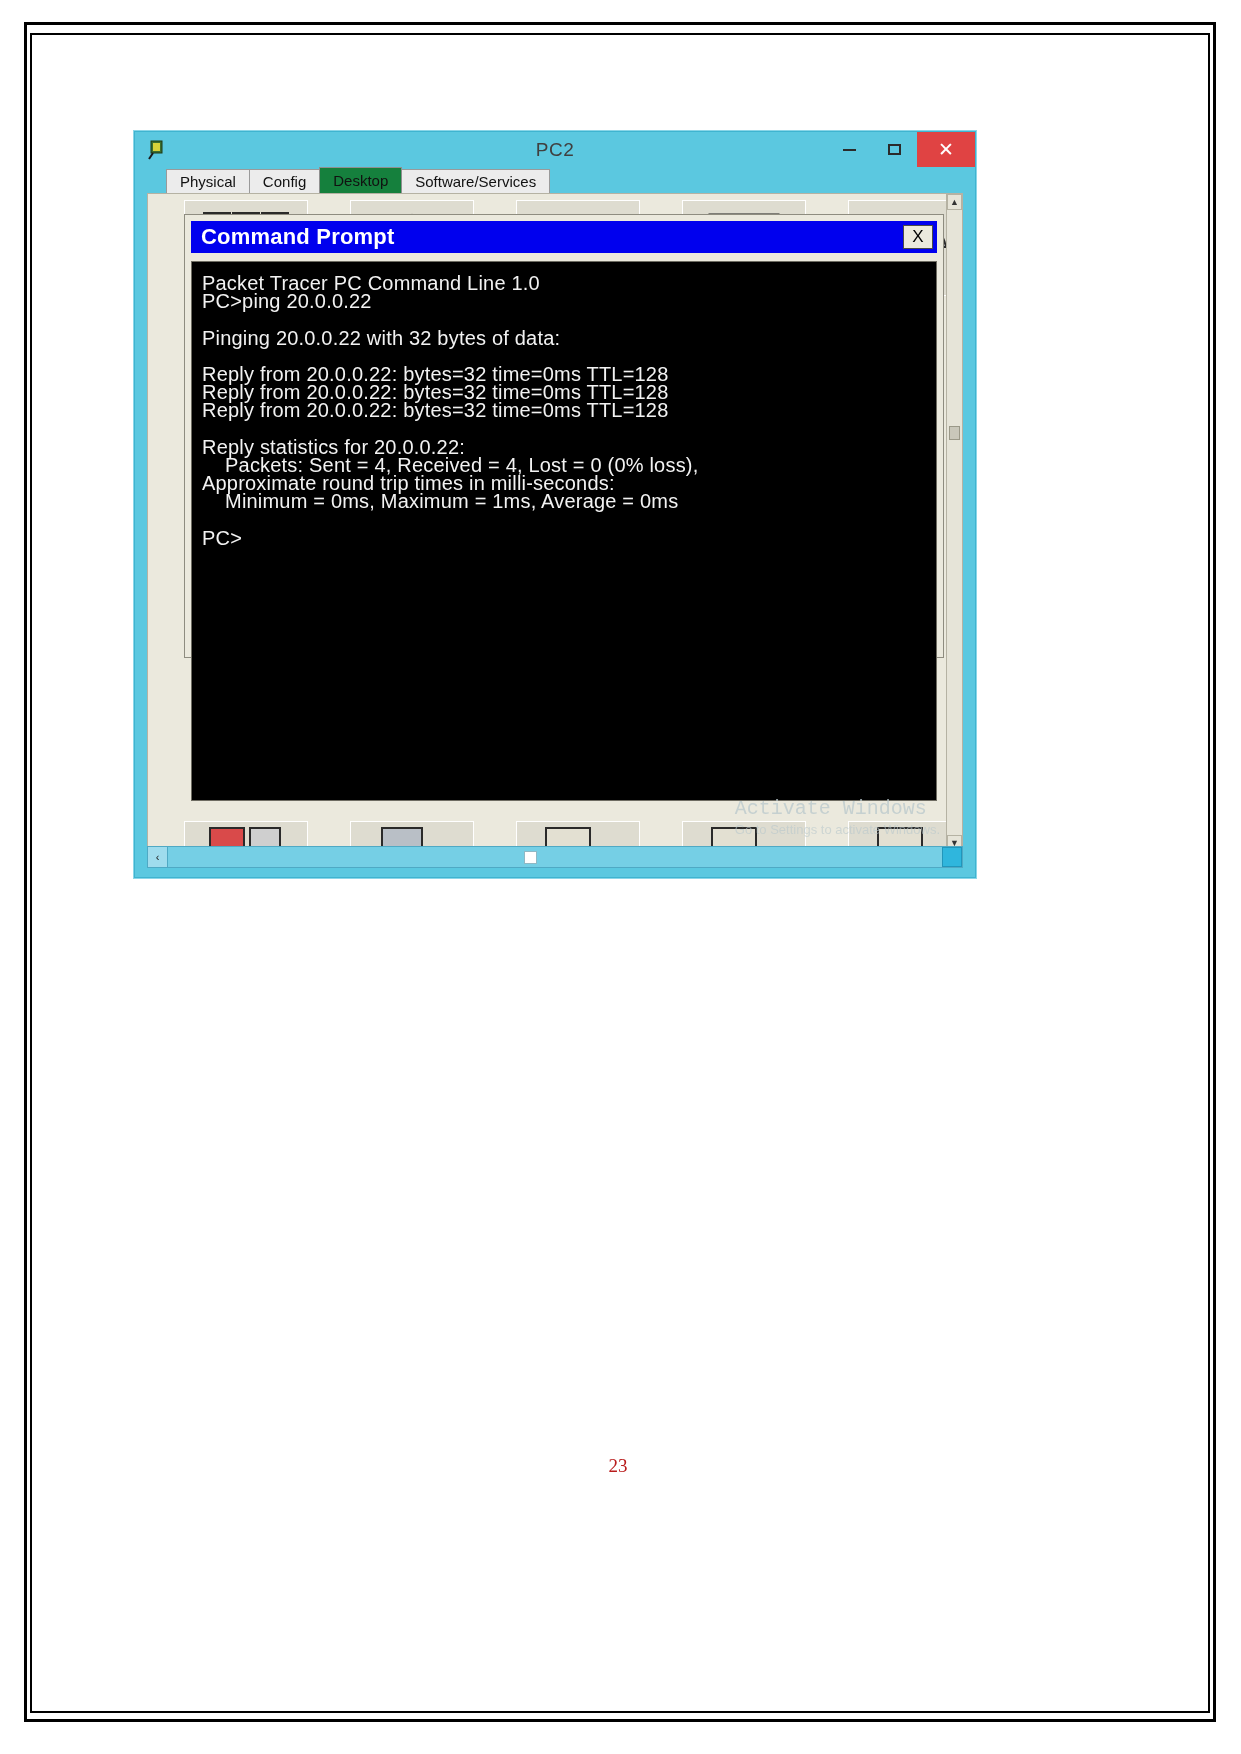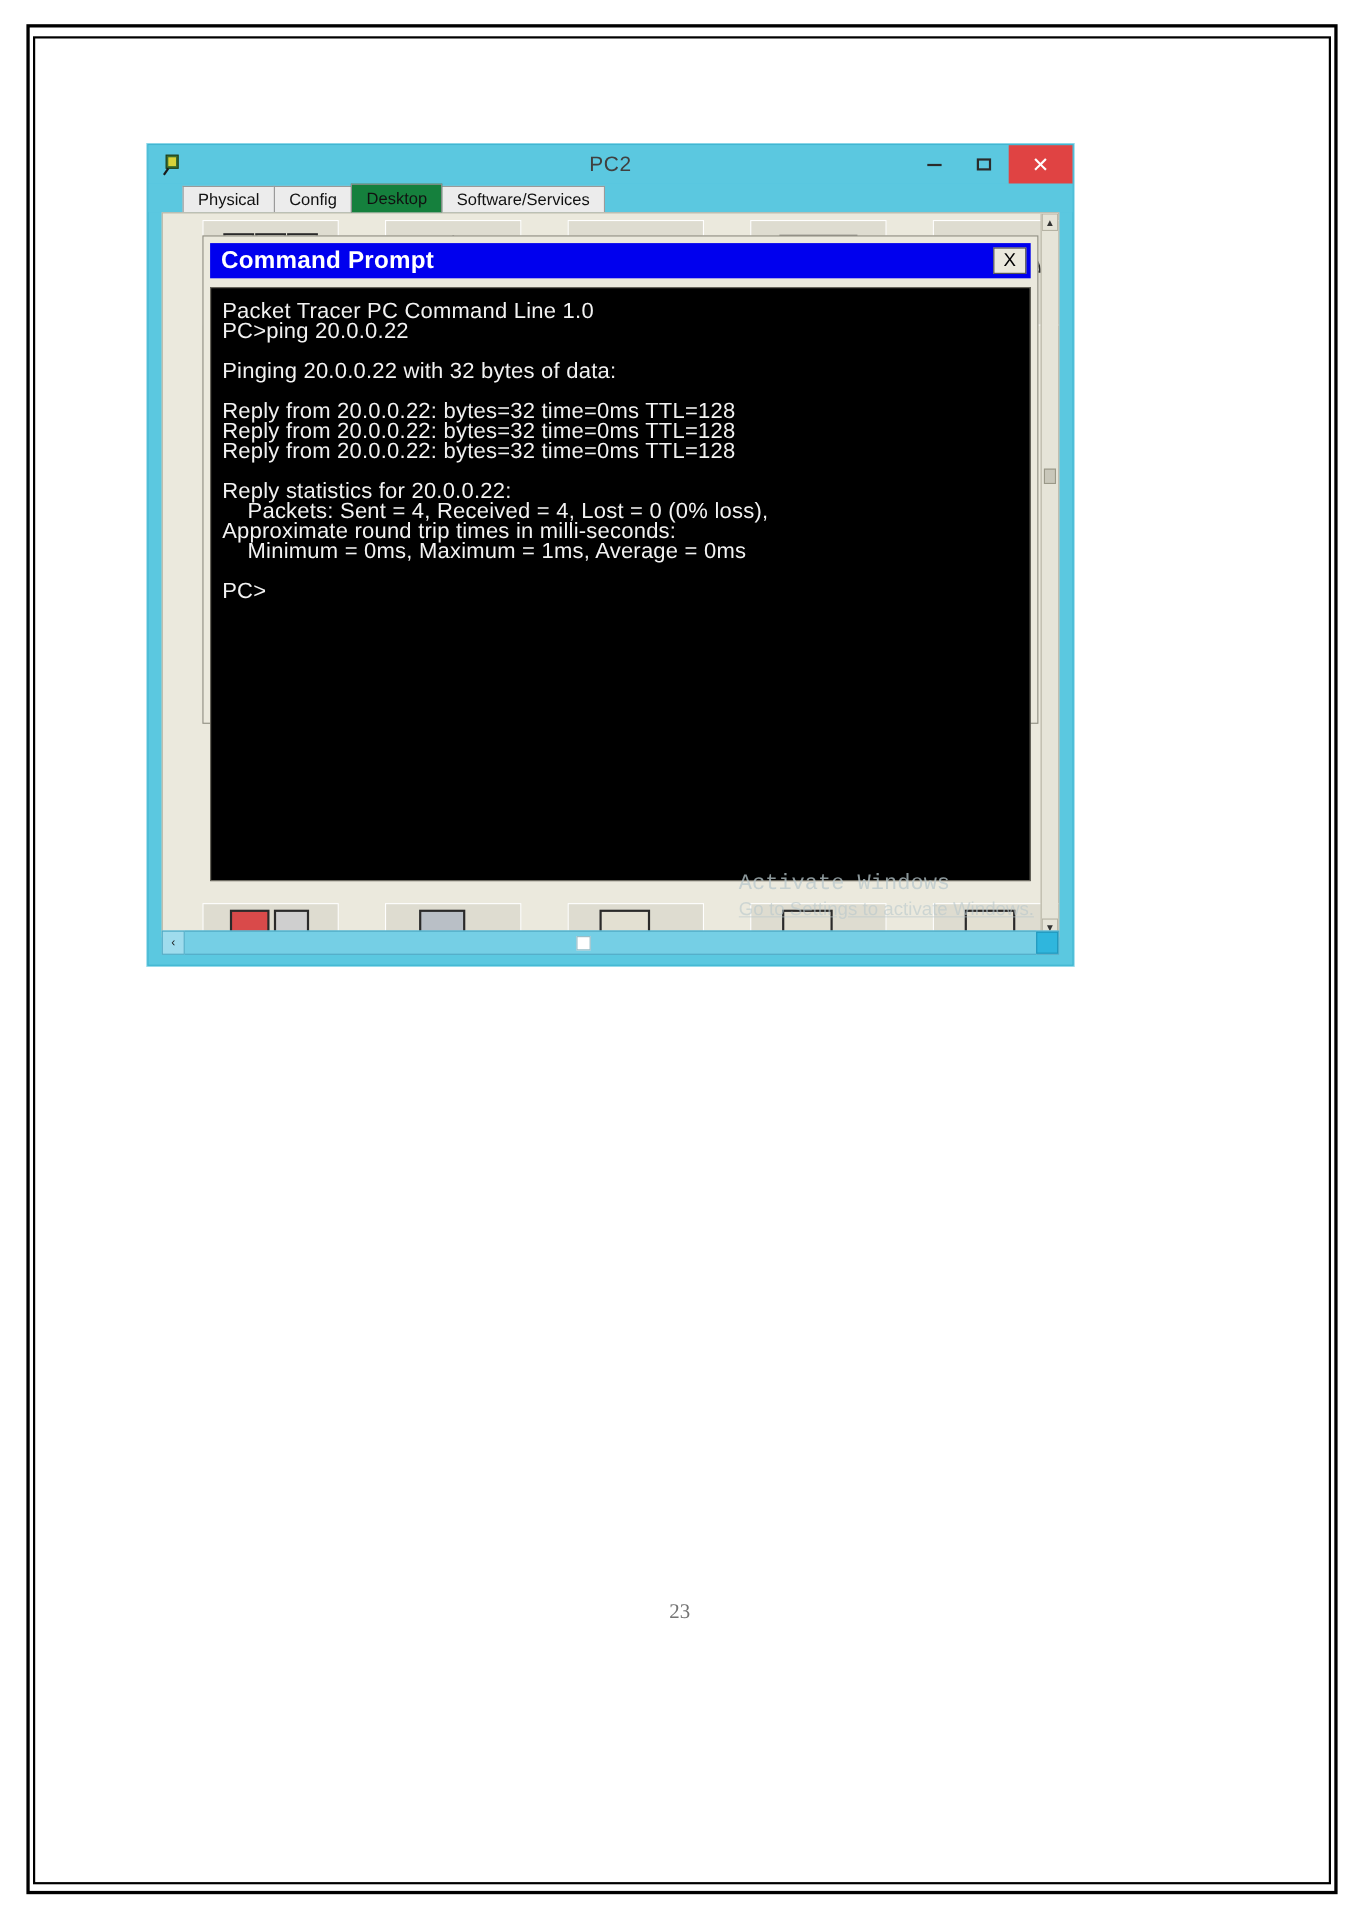--- a/index.html
+++ b/index.html
@@ -37,21 +37,21 @@
     background: #ffffff;
   }
 
   .page-number {
     position: absolute;
     left: 0;
     top: 1455px;
     width: 1236px;
     text-align: center;
     font-size: 19px;
-    color: #737373;
+    color: #b91c1c;
     font-family: "Liberation Serif", serif;
   }
 
   
   .pt-window {
     position: absolute;
     left: 134px;
     top: 131px;
     width: 842px;
     height: 747px;
@@ -356,26 +356,25 @@
     z-index: 15;
     pointer-events: none;
   }
   .wm-title {
     font-size: 20px;
     color: #b9c8cc;
     font-family: Liberation Mono, monospace;
     opacity: 0.75;
   }
   .wm-sub {
-    font-size: 17px;
+    font-size: 13px;
     color: #b9c8cc;
     font-family: "Liberation Sans", sans-serif;
     opacity: 0.6;
     margin-top: 2px;
-    text-decoration: underline;
   }
 </style>
 </head>
 <body>
 
 <div class="page-outer"></div>
 <div class="page-inner"></div>
 
 <div class="pt-window">
 

